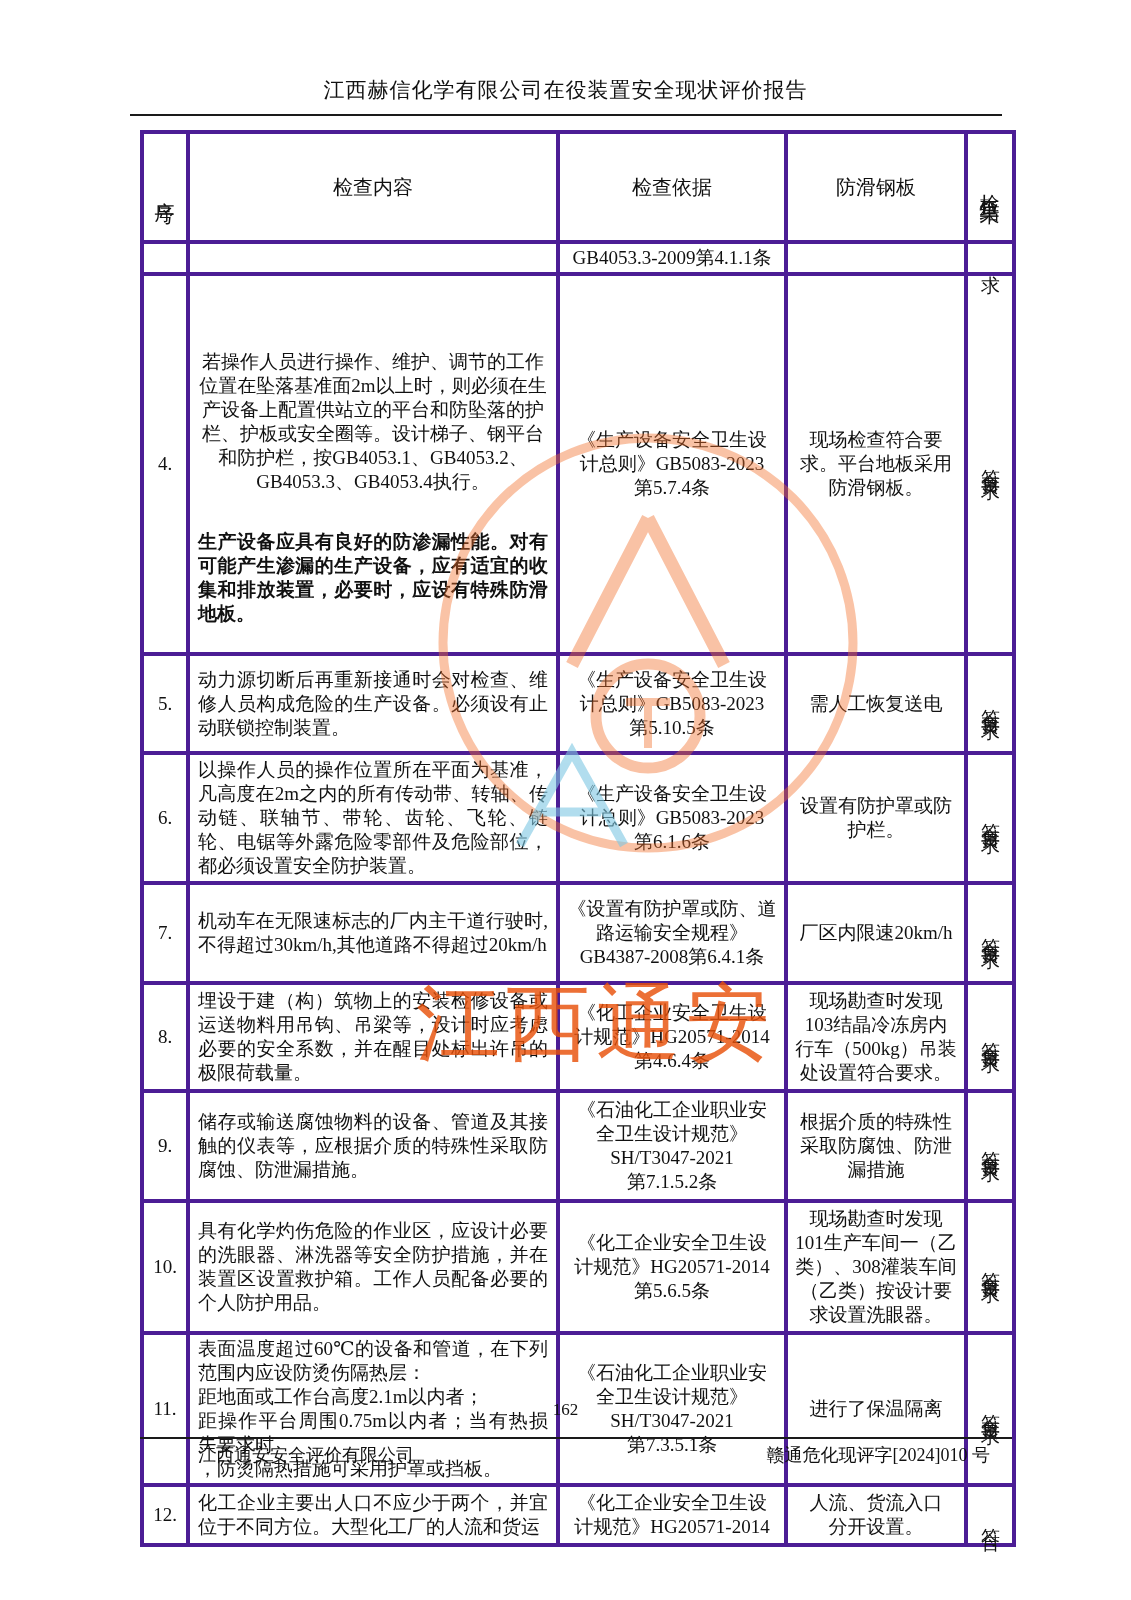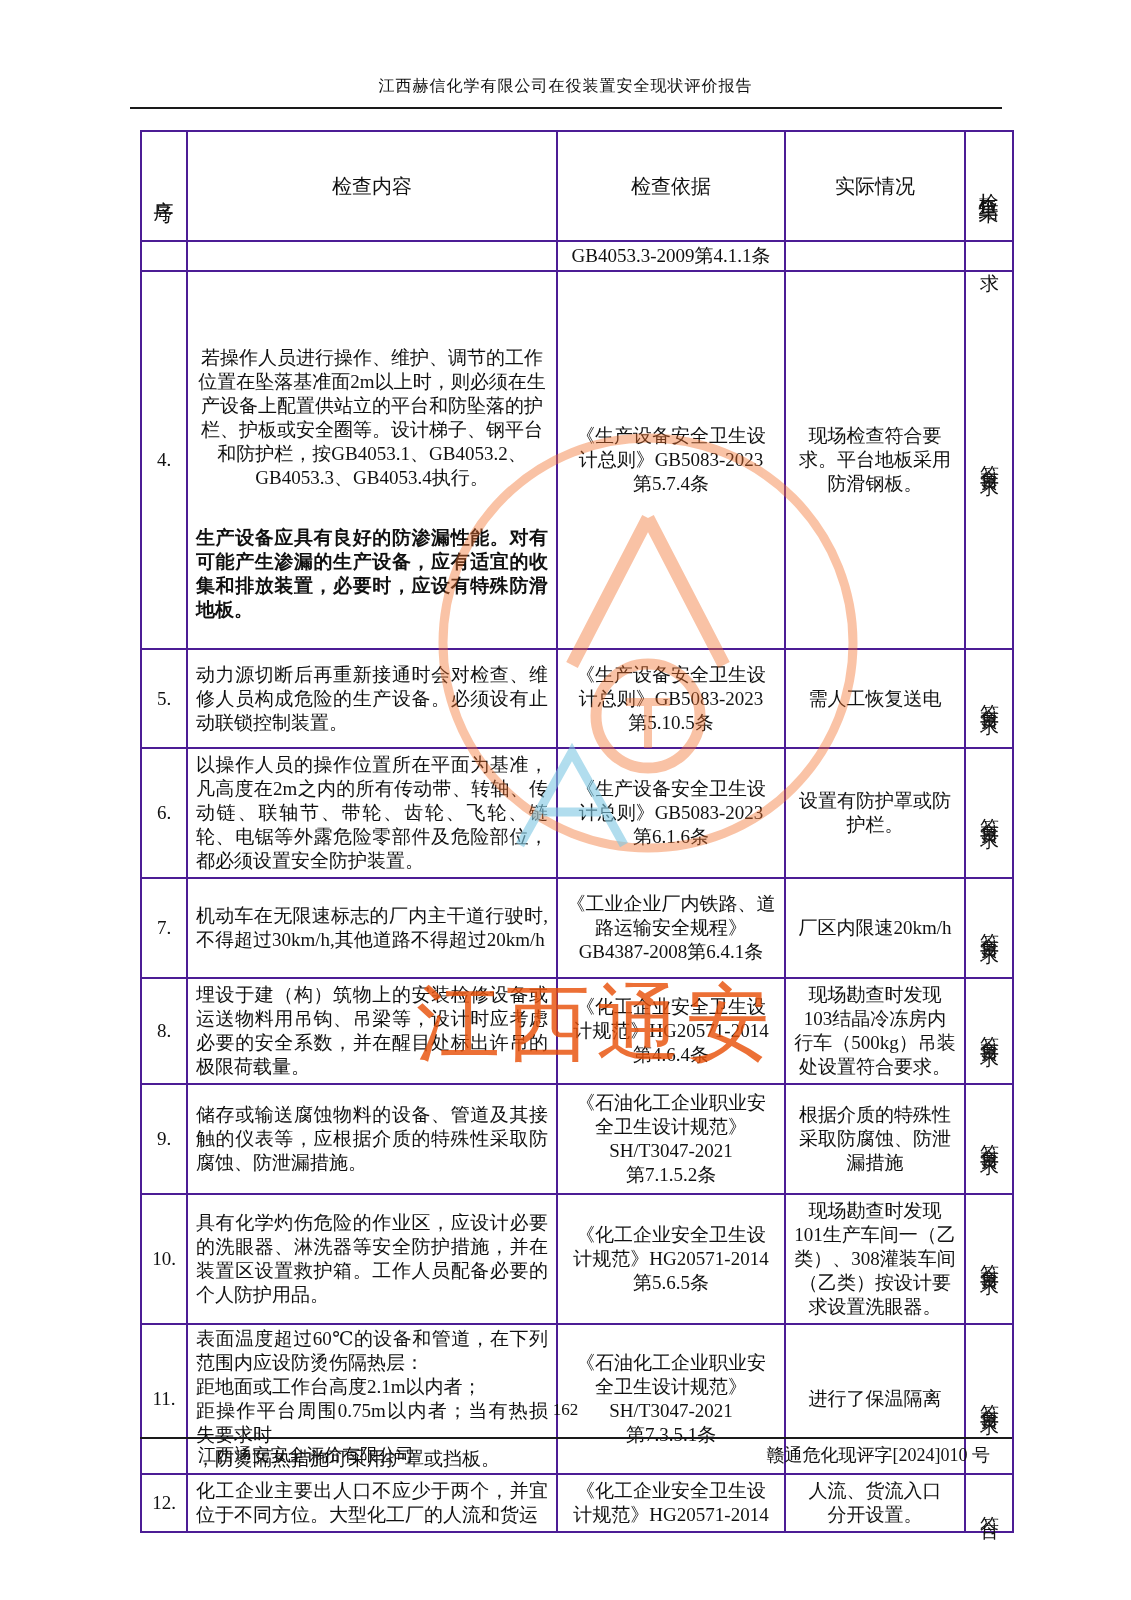--- a/index.html
+++ b/index.html
@@ -5,30 +5,30 @@
   * { margin:0; padding:0; box-sizing:border-box; }
   html,body { width:1131px; height:1600px; }
   body {
     background:#ffffff;
     color:#111;
     font-family:"Liberation Serif","DejaVu Serif",serif;
     position:relative;
     overflow:hidden;
   }
   .page-header { padding-top:76px; }
-  .page-title { text-align:center; font-size:16px; letter-spacing:1px; }
+  .page-title { text-align:center; font-size:21px; letter-spacing:1px; }
   .title-rule { width:872px; margin:10px auto 0; border-top:2px solid #1a1a1a; }
 
   table.doc-table {
     position:absolute; left:140px; top:130px; width:872px;
     border-collapse:collapse; table-layout:fixed;
     z-index:1;
   }
   .doc-table td {
-    border:2px solid #4c1d95;
+    border:4px solid #4c1d95;
     font-size:19px; line-height:24px;
     vertical-align:middle;
     padding:2px 6px;
     word-break:break-word;
   }
   .doc-table td.c-no { text-align:center; padding:2px 1px; }
   .doc-table td.c-content { text-align:justify; white-space:pre-line; padding:2px 8px; }
   .doc-table td.c-content.center { }
   .doc-table td.c-basis { text-align:center; white-space:pre-line; padding:2px 4px; }
   .doc-table td.c-actual { text-align:center; white-space:pre-line; padding:4px 4px; }
@@ -90,21 +90,21 @@
       <col style="width:370px">
       <col style="width:228px">
       <col style="width:180px">
       <col style="width:48px">
   </colgroup>
   <tbody>
     <tr class="h-head">
       <td class="c-no"><span class="vtext">序号</span></td>
       <td>检查内容</td>
       <td>检查依据</td>
-      <td>实际情况</td>
+      <td>防滑钢板</td>
       <td class="c-result"><span class="vtext">检查结果</span></td>
     </tr>
 
     <tr class="r-cont">
       <td class="c-no"></td>
       <td class="c-content"></td>
       <td class="c-basis">GB4053.3-2009第4.1.1条</td>
       <td class="c-actual"></td>
       <td class="c-result"><span class="vtext">求</span></td>
     </tr>
@@ -141,21 +141,21 @@
 计总则》GB5083-2023
 第6.1.6条</td>
       <td class="c-actual">设置有防护罩或防
 护栏。</td>
       <td class="c-result"><span class="vtext">符合要求</span></td>
     </tr>
 
     <tr class="r-7">
       <td class="c-no">7.</td>
       <td class="c-content center">机动车在无限速标志的厂内主干道行驶时,不得超过30km/h,其他道路不得超过20km/h</td>
-      <td class="c-basis">《工业企业厂内铁路、道
+      <td class="c-basis">《设置有防护罩或防、道
 路运输安全规程》
 GB4387-2008第6.4.1条</td>
       <td class="c-actual">厂区内限速20km/h</td>
       <td class="c-result"><span class="vtext">符合要求</span></td>
     </tr>
 
     <tr class="r-8">
       <td class="c-no">8.</td>
       <td class="c-content center">埋设于建（构）筑物上的安装检修设备或运送物料用吊钩、吊梁等，设计时应考虑必要的安全系数，并在醒目处标出许吊的极限荷载量。</td>
       <td class="c-basis">《化工企业安全卫生设

